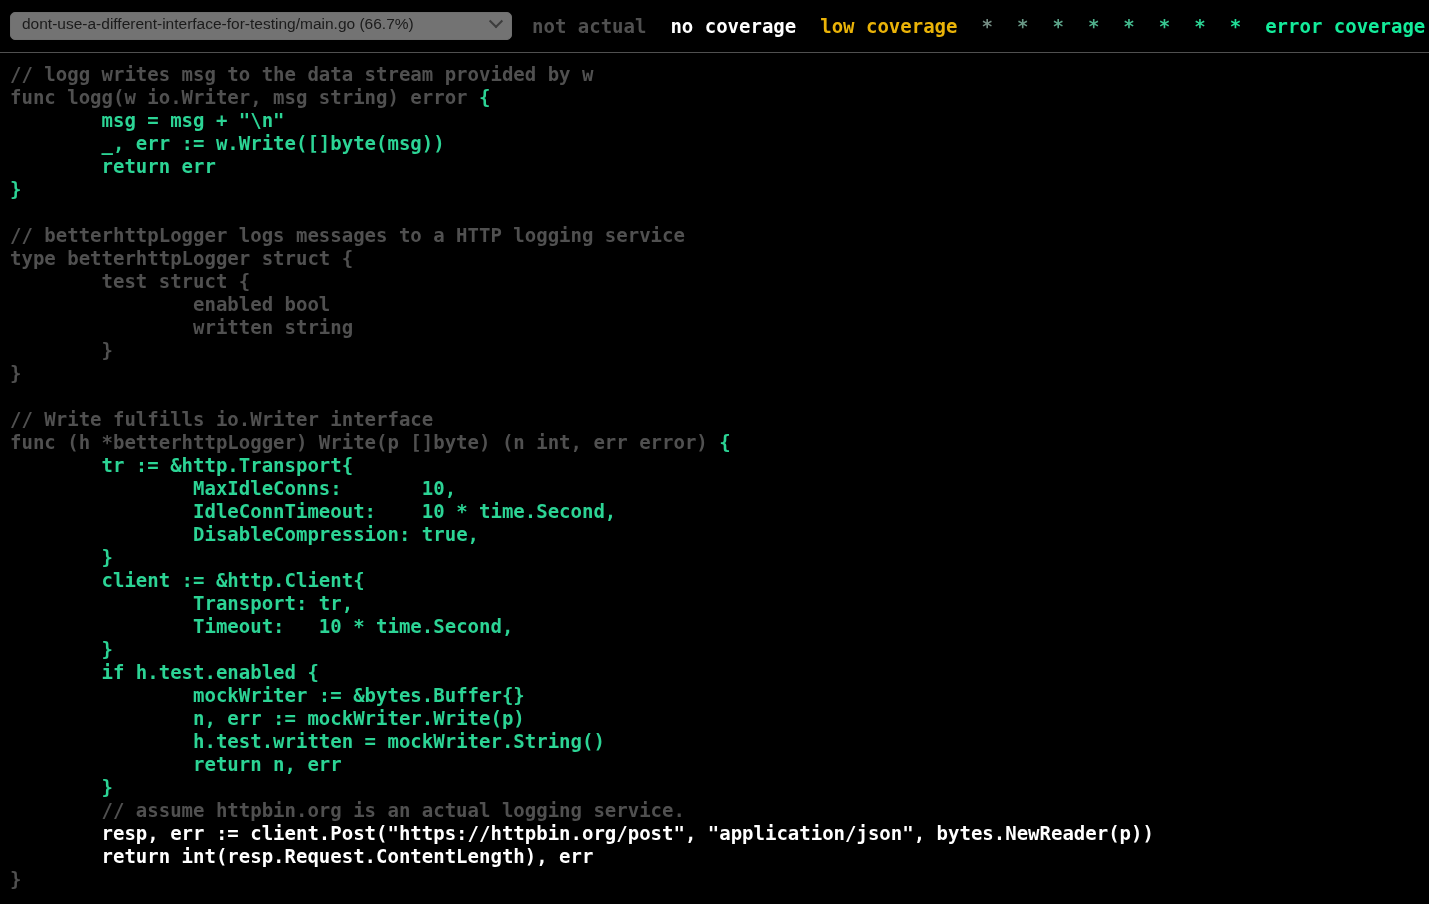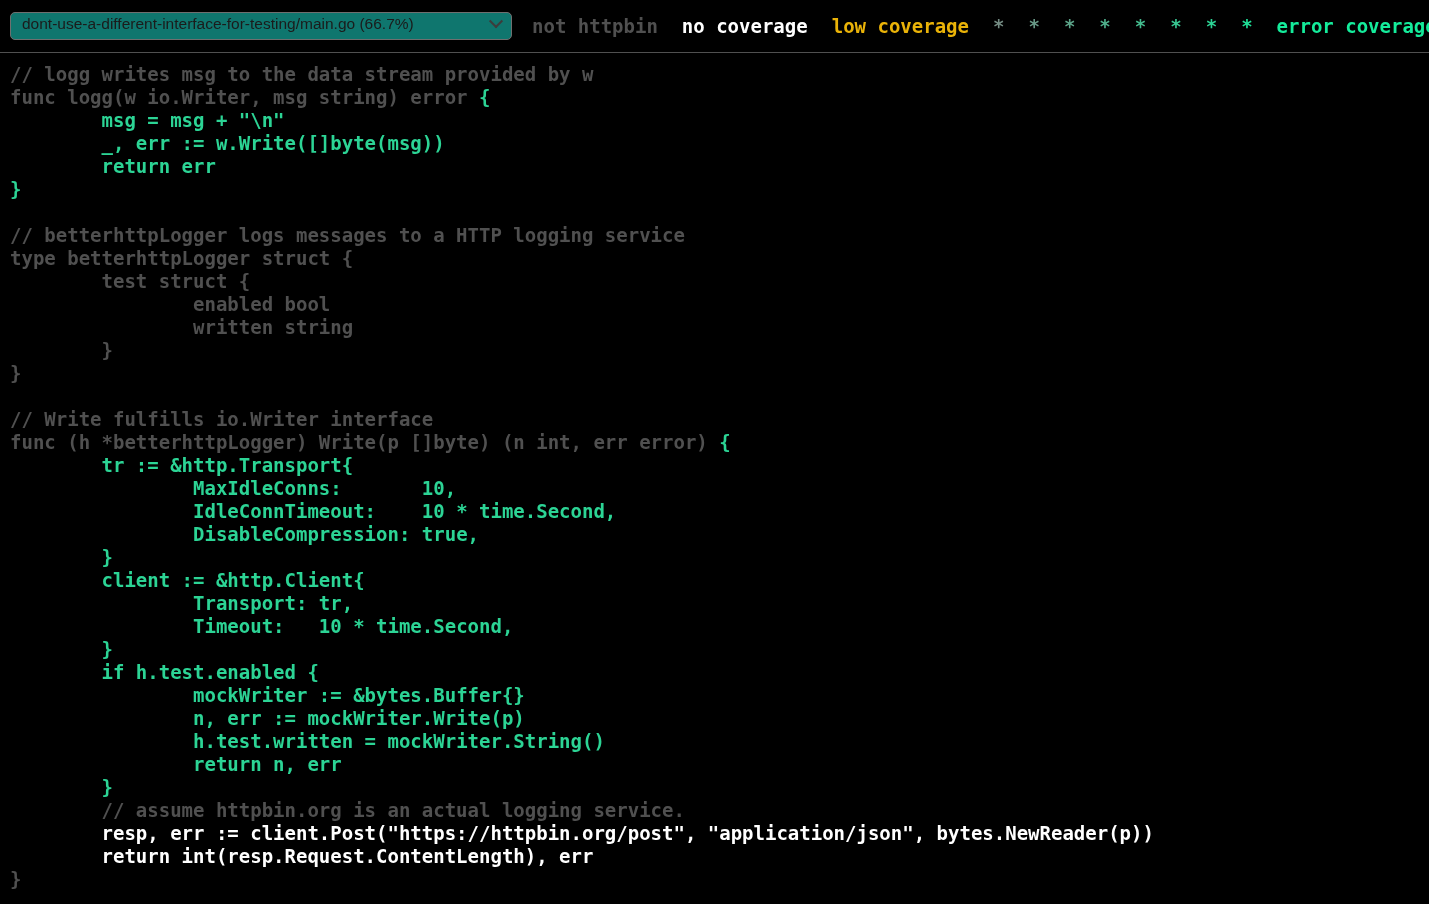--- a/index.html
+++ b/index.html
@@ -19,21 +19,21 @@
     white-space: nowrap;
   }
   .select-box {
     display: inline-flex;
     align-items: center;
     justify-content: space-between;
     box-sizing: border-box;
     width: 502px;
     height: 28px;
     margin-left: 10px;
-    background: #0f766e;
+    background: #737373;
     border: 1px solid #6f6f6f;
     border-radius: 5px;
     padding: 0 10px 4px 11px;
     color: #1b1b1b;
     font-family: "Liberation Sans", sans-serif;
     font-size: 15.5px;
     cursor: pointer;
     flex: 0 0 auto;
   }
   .select-box .label {
@@ -78,21 +78,21 @@
 </style>
 <style>.unt{color:#505050}.cov0{color:#ffffff}.cov1{color:#eab308}.cov2{color:#748c83}.cov3{color:#689886}.cov4{color:#5ca489}.cov5{color:#50b08c}.cov6{color:#44bc8f}.cov7{color:#38c892}.cov8{color:#2cd495}.cov9{color:#20e098}.cov10{color:#14ec9b}</style></head>
 <body>
 
 <div id="topbar">
   <div class="select-box">
     <span class="label">dont-use-a-different-interface-for-testing/main.go (66.7%)</span>
     <span class="chev"></span>
   </div>
   <div id="legend">
-      <span class="unt">not httpbin</span>
+      <span class="unt">not actual</span>
       <span class="cov0">no coverage</span>
       <span class="cov1">low coverage</span>
       <span class="cov2">*</span>
       <span class="cov3">*</span>
       <span class="cov4">*</span>
       <span class="cov5">*</span>
       <span class="cov6">*</span>
       <span class="cov7">*</span>
       <span class="cov8">*</span>
       <span class="cov9">*</span>

